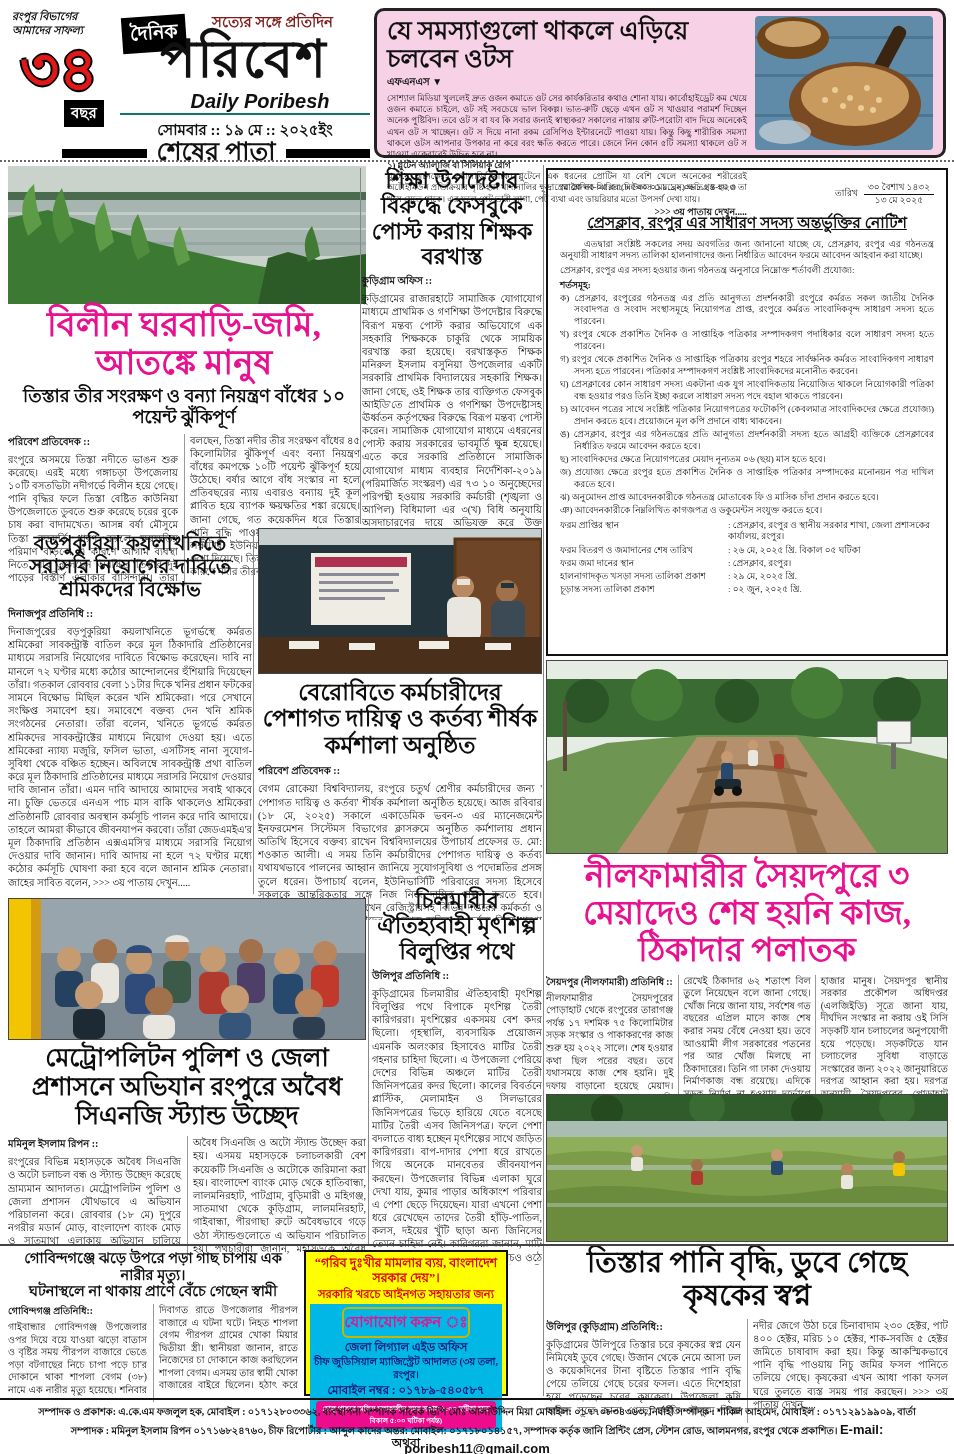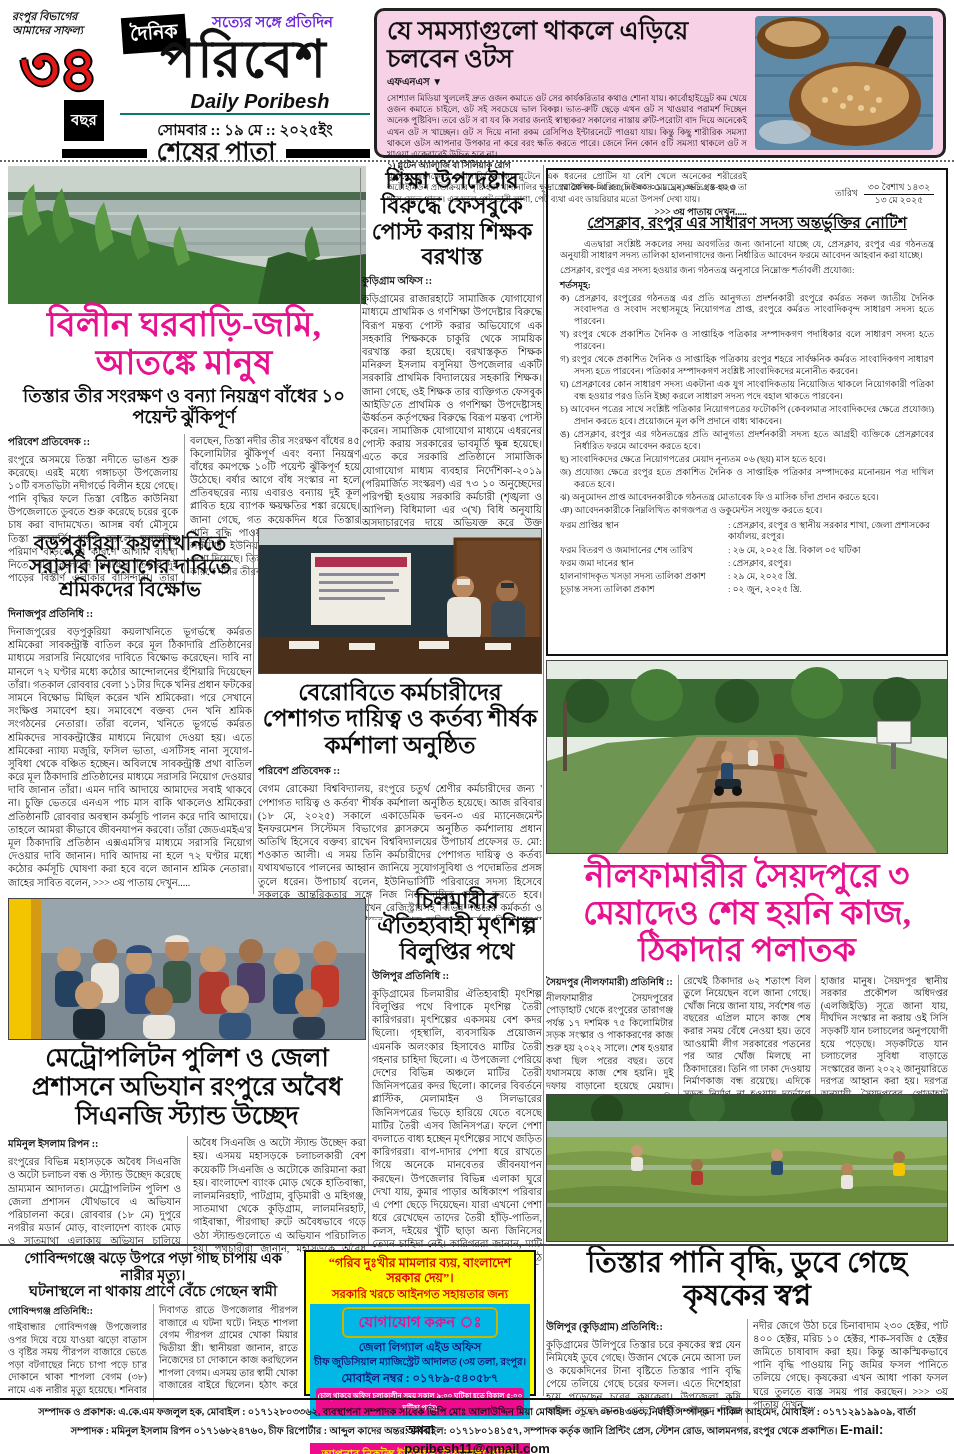--- a/index.html
+++ b/index.html
@@ -6,25 +6,25 @@
   .page{position:relative;width:954px;height:1454px;background:#ffffff;margin:0 auto;
         font-family:"Liberation Serif","DejaVu Serif",serif;color:#111;overflow:hidden;
         border-right:2px solid #222;}
   .abs{position:absolute;}
   .bold{font-weight:bold;}
 
   
   .tagline-left{font-size:11px;font-weight:bold;font-style:italic;line-height:1.25;}
   .logo34{font-size:60px;font-weight:bold;color:#e01818;line-height:1;
           text-shadow:-2px 0 #000,2px 0 #000,0 -2px #000,0 2px #000;}
-  .years{background:#000;color:#fff;font-size:15px;font-weight:bold;padding:8px 7px;}
+  .years{background:#000;color:#fff;font-size:15px;font-weight:bold;padding:1px 7px;}
   .title-prefix{background:#000;color:#fff;font-size:19px;font-weight:bold;padding:2px 8px;
                 display:inline-block;transform:rotate(-4deg);}
   .main-title{font-size:52px;font-weight:bold;letter-spacing:2px;line-height:1;}
-  .slogan{color:#6d28d9;font-size:15px;font-weight:bold;}
+  .slogan{color:#7f1d1d;font-size:15px;font-weight:bold;}
   .title-en{font-family:"Liberation Sans",sans-serif;font-size:20px;font-weight:bold;font-style:italic;}
   .date-line{font-size:15px;font-weight:bold;border-top:2px solid #0f766e;padding-top:3px;}
   .section-row{display:flex;align-items:center;gap:10px;}
   .section-bar{height:9px;background:#000;flex:1;}
   .section-label{font-size:25px;font-weight:bold;white-space:nowrap;}
   .dotted-rule{border-top:2px dotted #666;}
 
   
   .hl-magenta{color:#e8118f;font-weight:bold;text-align:center;line-height:1.12;}
   .hl-black{color:#0d0d0d;font-weight:bold;text-align:center;line-height:1.15;}
@@ -390,21 +390,21 @@
 
   <div class="abs" style="left:8px;top:1250px;width:290px;">
     <div class="hl-black" style="font-size:14.5px;">গোবিন্দগঞ্জে ঝড়ে উপরে পড়া গাছ চাপায় এক নারীর মৃত্যু।</div>
     <div class="hl-black" style="font-size:14.5px;">ঘটনাস্থলে না থাকায় প্রাণে বেঁচে গেছেন স্বামী</div>
     <div class="cols2 clip" style="margin-top:4px;height:98px;">
       <div class="byline" style="font-size:9.5px;">গোবিন্দগঞ্জ প্রতিনিধি::</div>
       <div class="body-text" style="font-size:9.5px;">গাইবান্ধার গোবিন্দগঞ্জ উপজেলার ওপর দিয়ে বয়ে যাওয়া ঝড়ো বাতাস ও বৃষ্টির সময় পীরপল বাজারে ভেঙে পড়া বটগাছের নিচে চাপা পড়ে চা'র দোকানে থাকা শাপলা বেগম (৩৮) নামে এক নারীর মৃত্যু হয়েছে। শনিবার দিবাগত রাতে উপজেলার পীরপল বাজারে এ ঘটনা ঘটে। নিহত শাপলা বেগম পীরপল গ্রামের খোকা মিয়ার দ্বিতীয়া স্ত্রী। স্থানীয়রা জানান, রাতে নিজেদের চা দোকানে কাজ করছিলেন শাপলা বেগম। এসময় তার স্বামী খোকা বাজারের বাইরে ছিলেন। হঠাৎ করে প্রচণ্ড ঝড়ে দোকানের পাশের বটগাছ ভেঙে পড়লে ঘটনাস্থলেই তার মৃত্যু হয়।</div>
     </div>
   </div>
 
-  <div class="abs legal" style="left:304px;top:1250px;width:232px;height:146px;">
+  <div class="abs legal" style="left:304px;top:1250px;width:204px;height:146px;">
     <div class="legal-red">“গরিব দুঃখীর মামলার ব্যয়, বাংলাদেশ সরকার দেয়”।</div>
     <div class="legal-red" style="font-size:11.5px;">সরকারি খরচে আইনগত সহায়তার জন্য</div>
     <div class="legal-cyan">
       <div class="legal-contact">যোগাযোগ করুন ঃ</div>
       <div class="legal-navy">জেলা লিগ্যাল এইড অফিস</div>
       <div class="legal-navy" style="font-size:10px;">চীফ জুডিসিয়াল ম্যাজিস্ট্রেট আদালত (৩য় তলা, রংপুর।</div>
       <div class="legal-navy">মোবাইল নম্বর : ০১৭৮৯-৫৪০৫৮৭</div>
       <div class="legal-hours">(চালু থাকবে অফিস চলাকালীন সময় সকাল ৯:০০ ঘটিকা হতে বিকাল ৫:০০ ঘটিকা পর্যন্ত)</div>
     </div>
     <div class="legal-or">অথবা</div>

